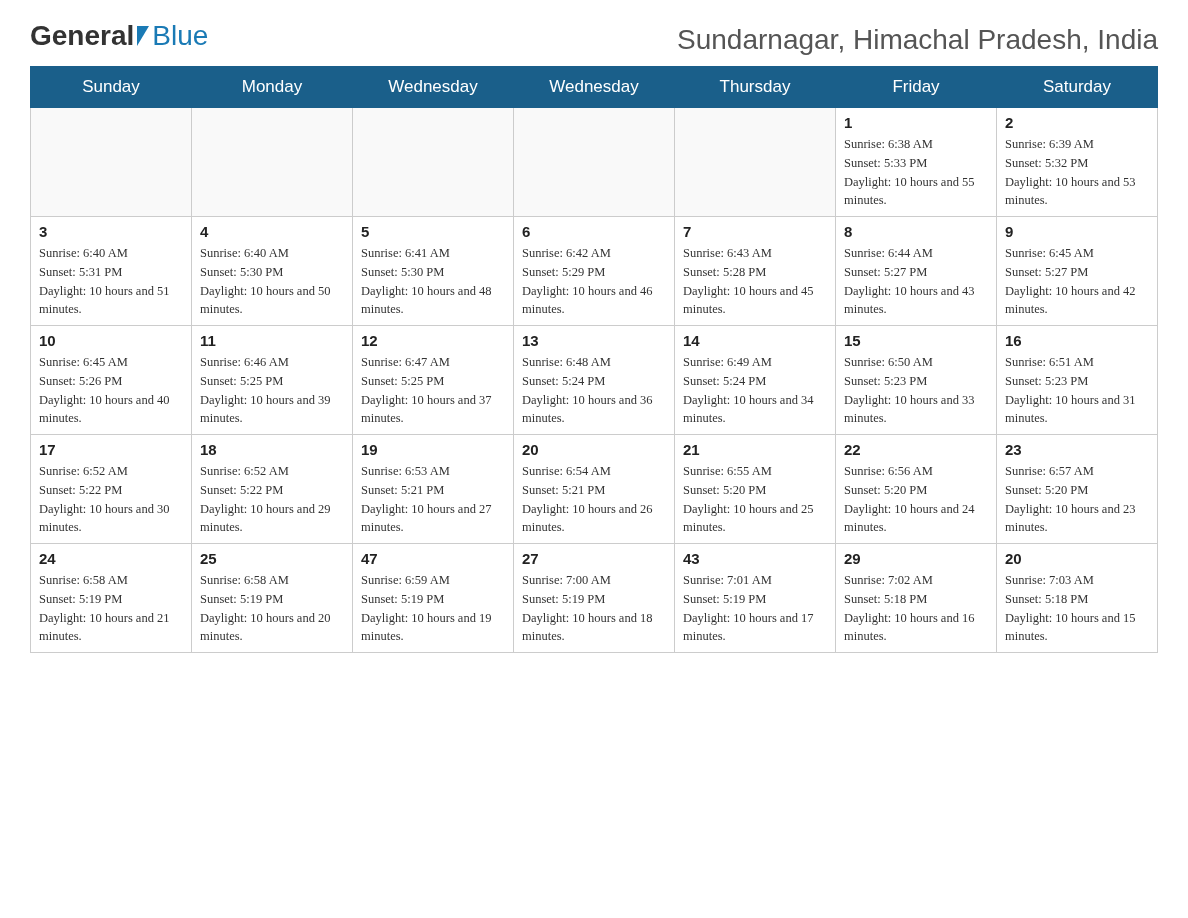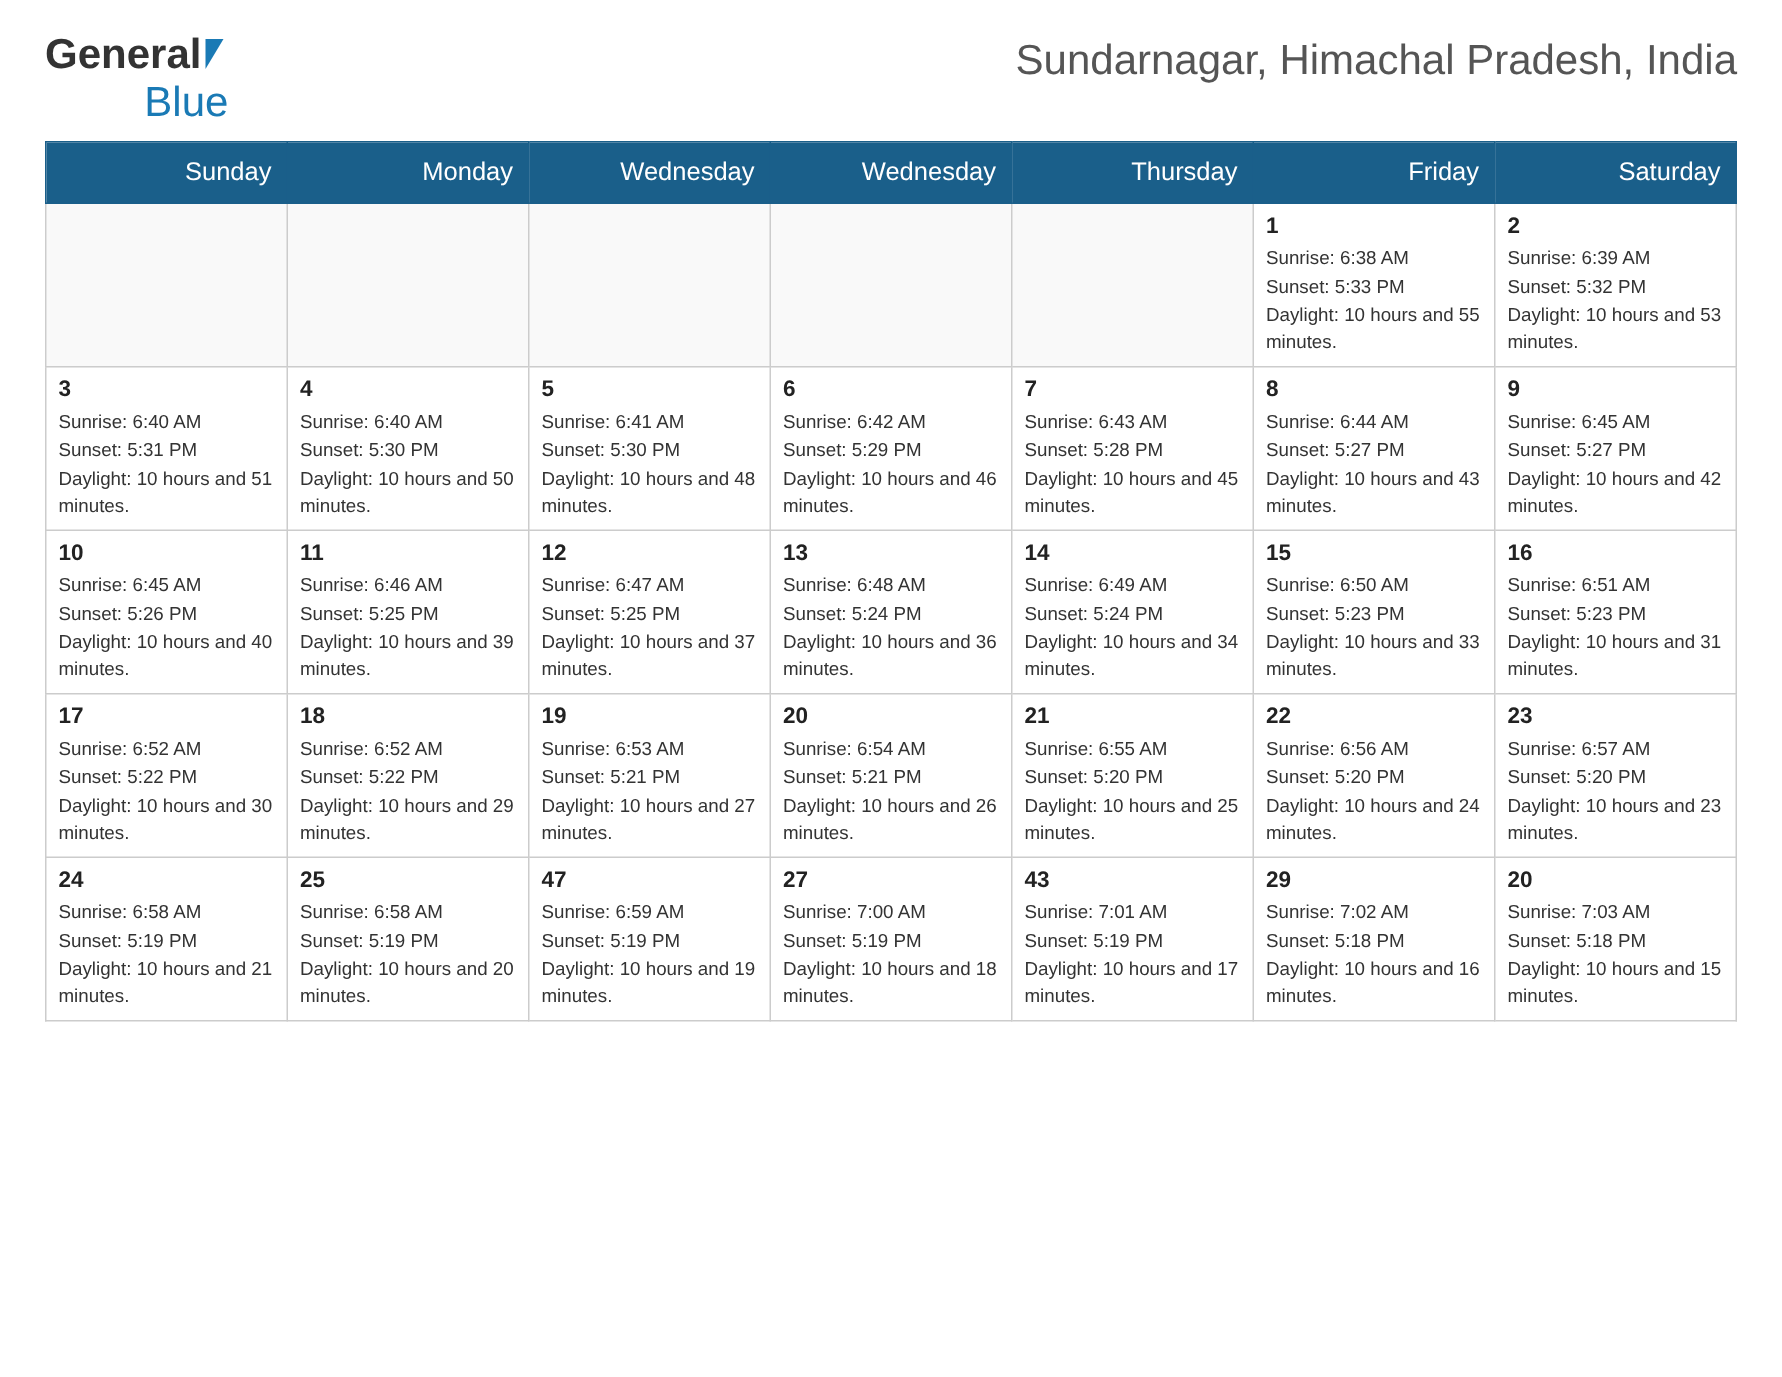--- a/index.html
+++ b/index.html
@@ -11,22 +11,21 @@
       padding: 20px 30px;
     }
     .header-area {
       display: flex;
       justify-content: space-between;
       align-items: flex-start;
       margin-bottom: 10px;
     }
     .logo {
       display: flex;
-      flex-direction: column;
-      align-items: flex-end;
+      align-items: center;
     }
     .logo-text {
       font-size: 28px;
       font-weight: bold;
       color: #333;
       display: flex;
       align-items: center;
     }
     .logo-triangle {
       display: inline-block;
@@ -61,21 +60,21 @@
       width: 100%;
       border-collapse: collapse;
       margin-top: 10px;
     }
     .calendar-table th {
       background-color: #1a5f8a;
       color: #fff;
       font-size: 17px;
       font-weight: normal;
       padding: 10px 10px;
-      text-align: right;
+      text-align: center;
       border: 1px solid #1a5f8a;
       margin-left: 17px;
     }
     .calendar-table td {
       border: 1px solid #ccc;
       vertical-align: top;
       padding: 6px 8px;
       width: 14.28%;
       min-height: 100px;
       font-size: 13px;
@@ -85,20 +84,21 @@
       font-size: 15px;
       font-weight: bold;
       color: #222;
       display: block;
       margin-bottom: 4px;
     }
     .day-info {
       font-size: 12.5px;
       color: #333;
       line-height: 1.5;
+      font-family: Liberation Serif, serif;
     }
     .empty-cell {
       background: #f9f9f9;
     }
     tr:not(:last-child) td {
       border-bottom: 1px solid #ccc;
     }
   </style>
 </head>
 <body>

